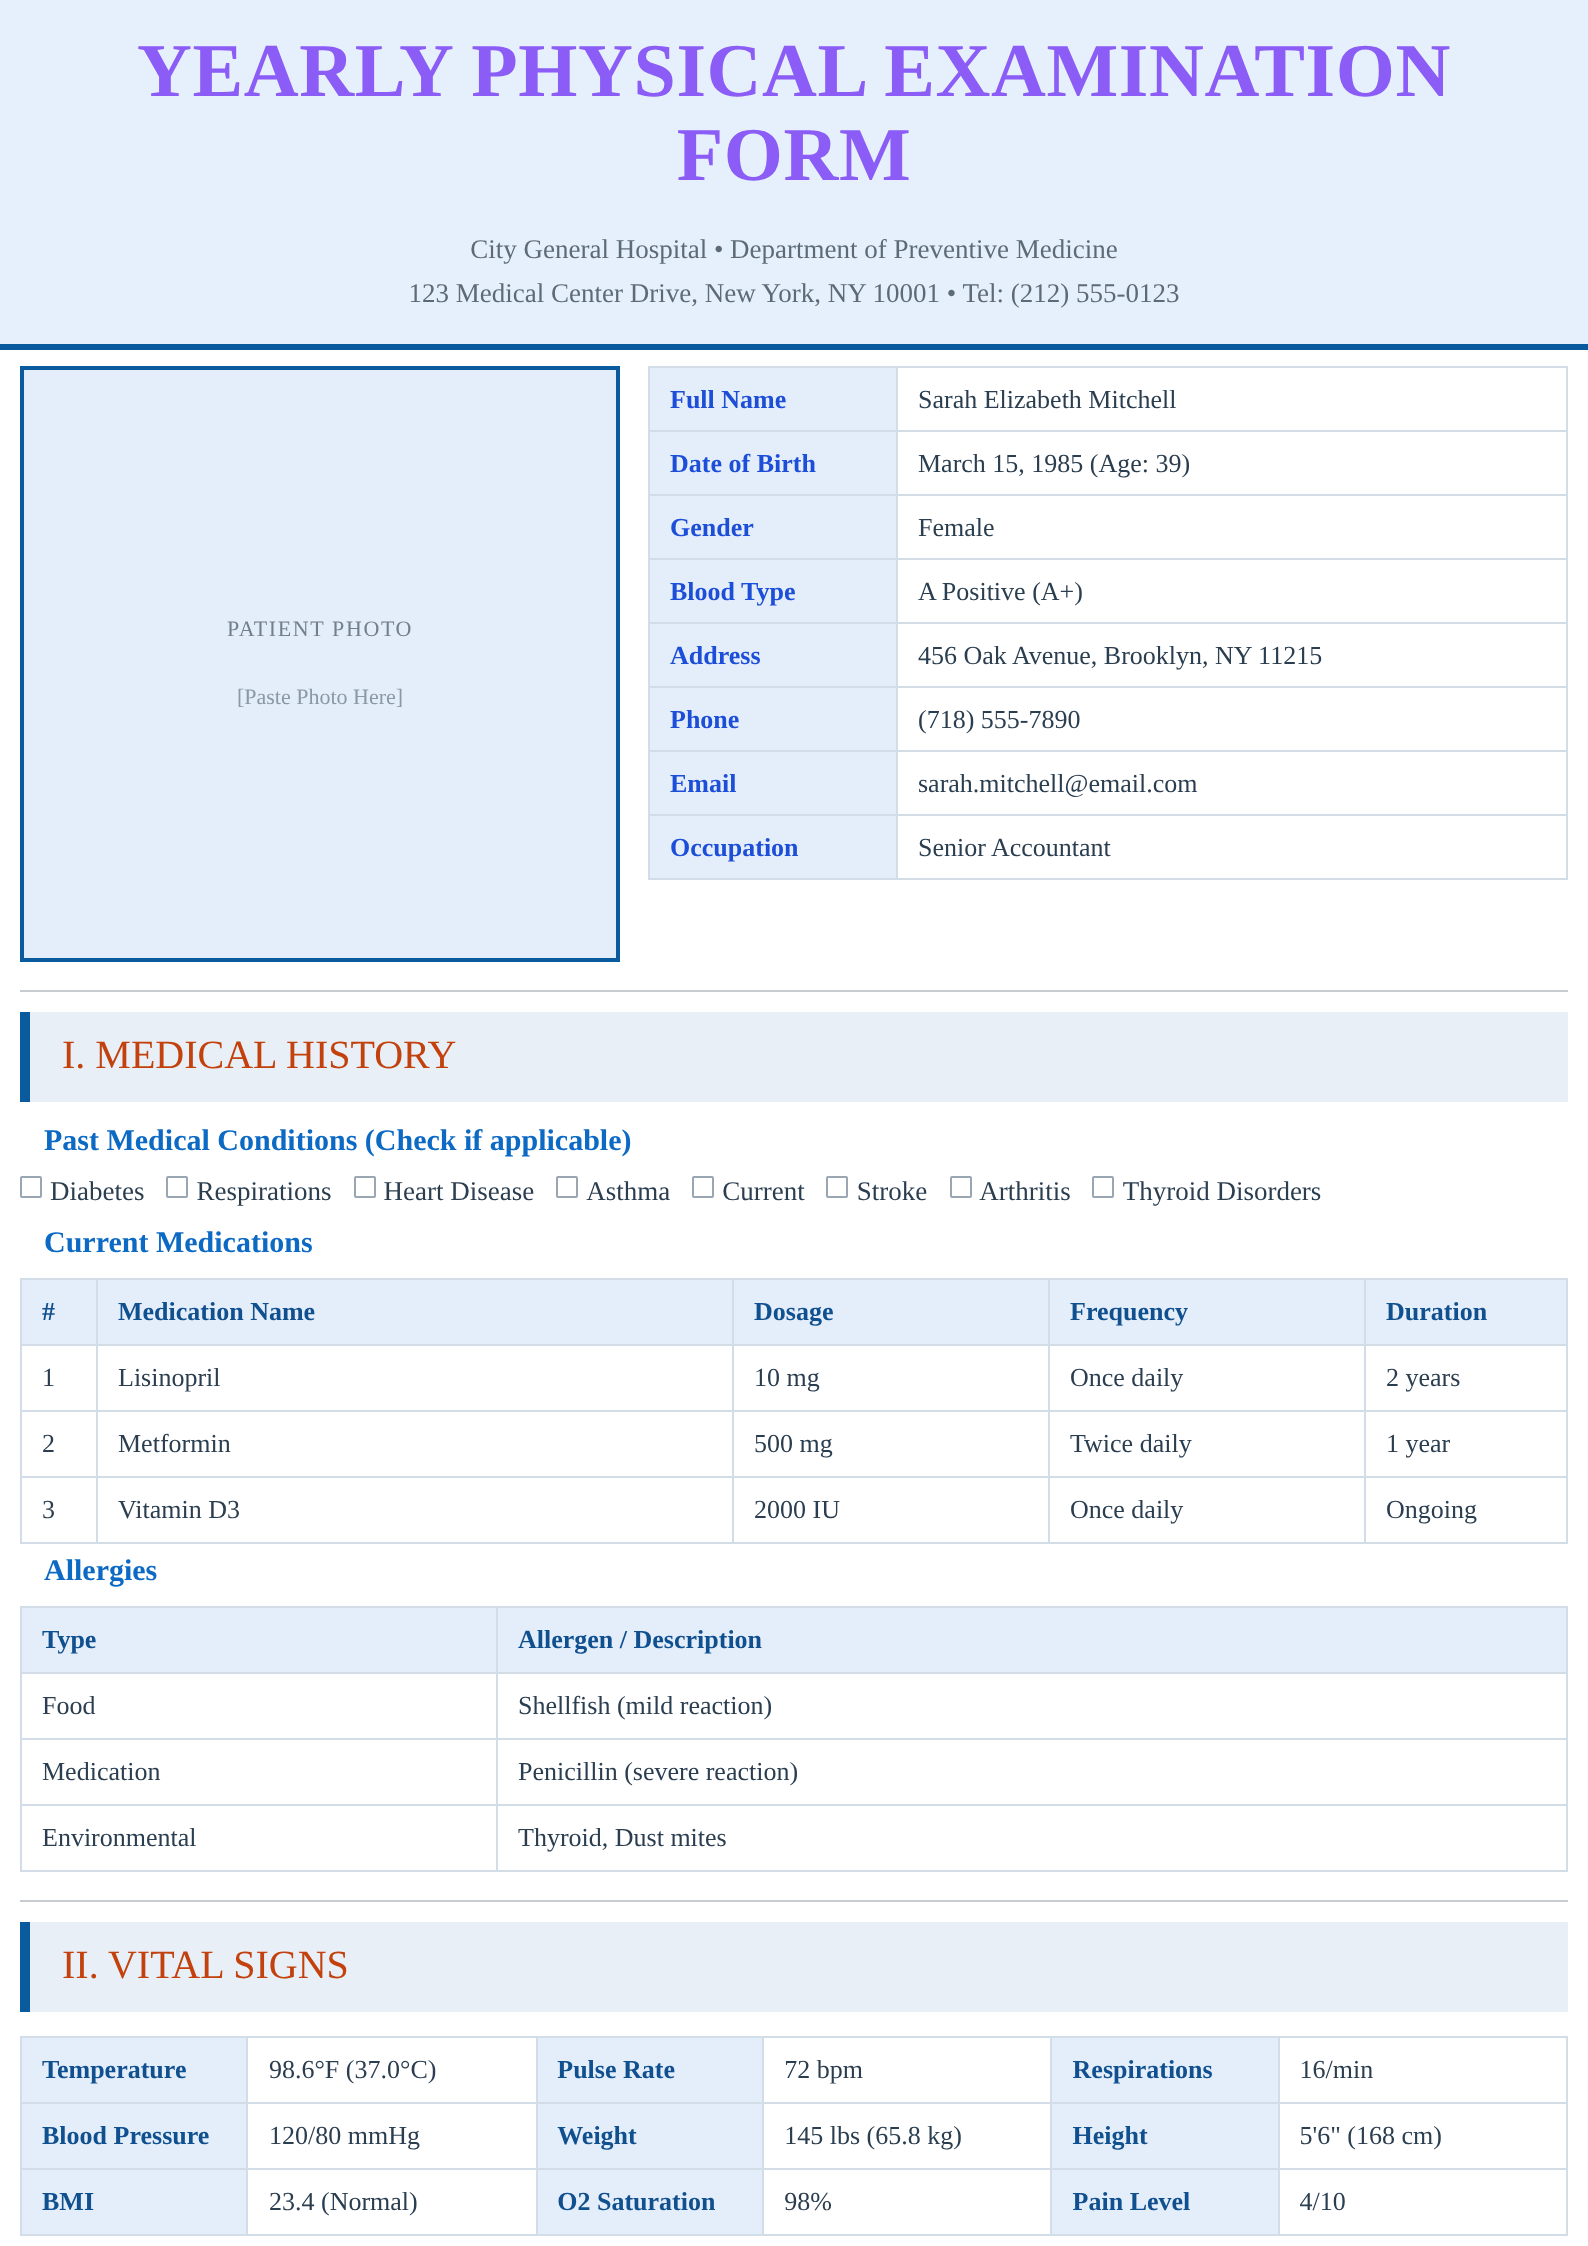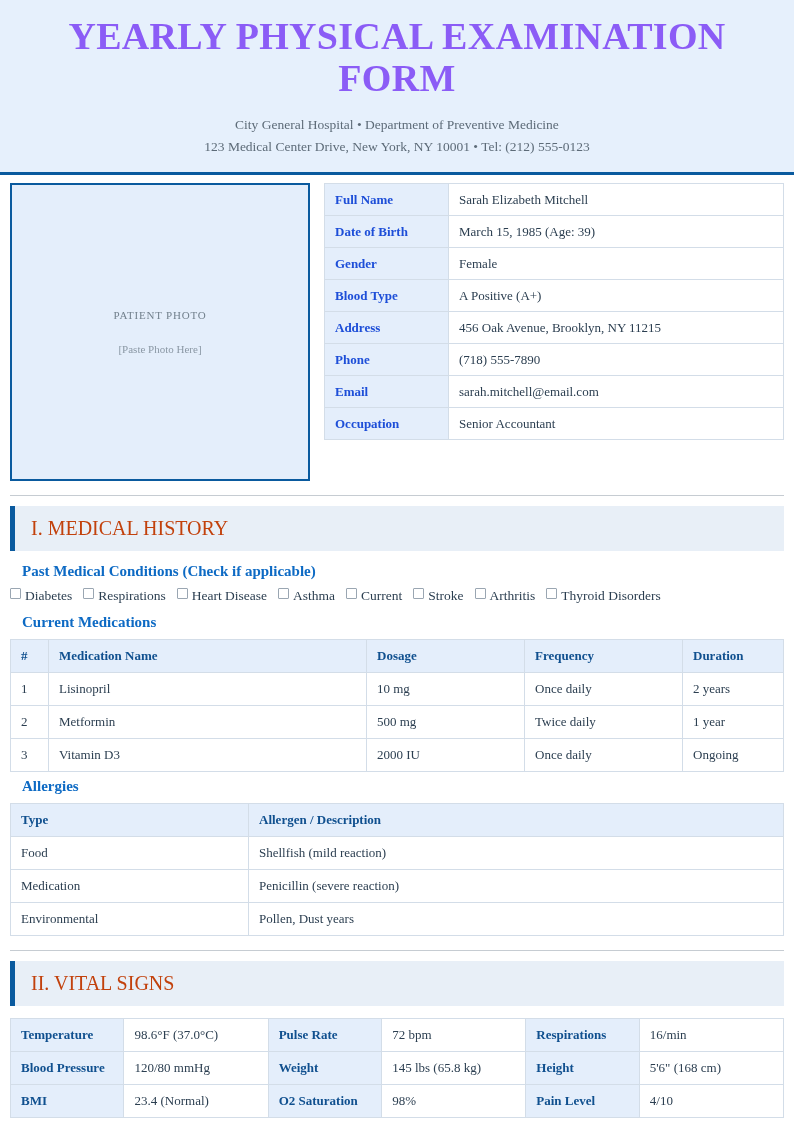--- a/index.html
+++ b/index.html
@@ -324,21 +324,21 @@
       <tr>
         <td>Food</td>
         <td>Shellfish (mild reaction)</td>
       </tr>
       <tr>
         <td>Medication</td>
         <td>Penicillin (severe reaction)</td>
       </tr>
       <tr>
         <td>Environmental</td>
-        <td>Pollen, Dust years</td>
+        <td>Thyroid, Dust mites</td>
       </tr>
     </tbody>
   </table>
 
   <hr class="sec-divider">
 
   <div class="section-header">
     <div class="title">II. VITAL SIGNS</div>
   </div>
 

